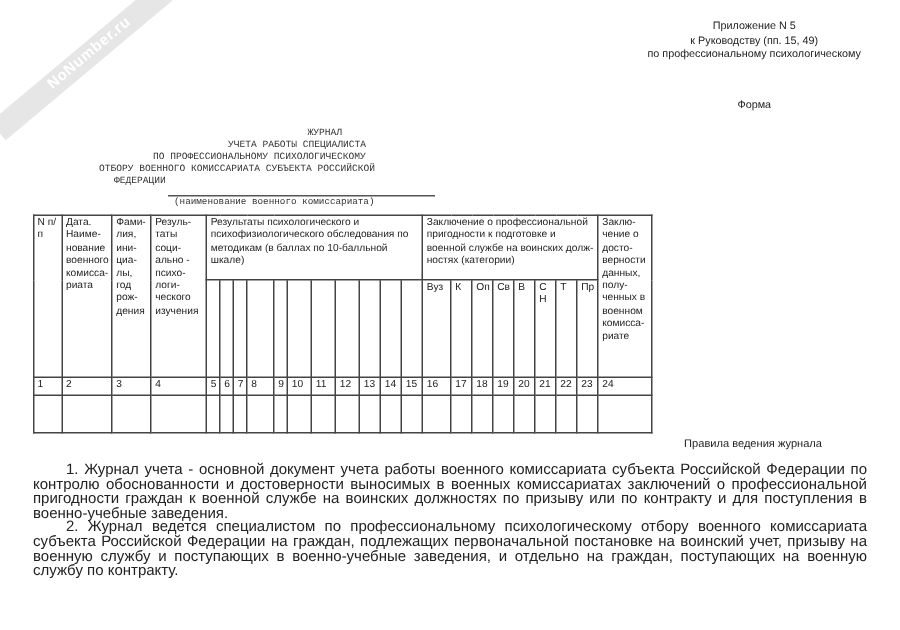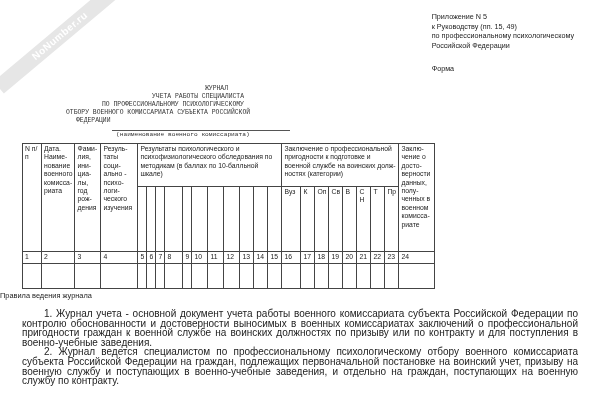--- a/index.html
+++ b/index.html
@@ -1,46 +1,45 @@
 <!DOCTYPE html>
 <html><head>
 <meta charset="utf-8">
 <style>
   html, body { margin: 0; padding: 0; background: #ffffff; }
   body { width: 600px; height: 420px; position: relative; overflow: hidden; font-family: "Liberation Sans", sans-serif; color: #222; }
   .watermark { position: absolute; left: -20px; top: 28px; width: 160px; height: 16px; background: #e6e6e6; color: #fff; font-weight: bold; font-size: 10px; line-height: 16px; text-align: center; transform: rotate(-40deg); letter-spacing: 0.5px; }
-  .appendix { position: absolute; right: 26px; top: 12px; text-align: left; font-size: 7.2px; line-height: 9.6px; }
-  .appendix .forma { margin-top: 14px; }
+  .appendix { position: absolute; right: 26px; top: 12px; text-align: center; font-size: 7.2px; line-height: 9.6px; }
+  .appendix .forma { margin-top: 24px; }
   .journal-title { position: absolute; left: 40px; top: 85px; width: 320px; font-family: "Liberation Mono", monospace; font-size: 6.4px; line-height: 8px; color: #333; }
   .journal-title .line { white-space: pre; }
   .jt1 { padding-left: 165px; }
   .jt2 { padding-left: 112px; }
   .jt3 { padding-left: 62px; }
   .jt4 { padding-left: 26px; }
   .jt5 { padding-left: 36px; }
   .commissariat-line { position: absolute; left: 112px; top: 130px; width: 178px; border-top: 1px solid #555; }
   .commissariat-caption { position: absolute; left: 116px; top: 131px; font-family: "Liberation Mono", monospace; font-size: 6.2px; color: #333; white-space: pre; }
   table.journal { position: absolute; left: 22px; top: 143px; border-collapse: collapse; font-size: 6.8px; line-height: 8.4px; }
   table.journal td { border: 1px solid #444; vertical-align: top; padding: 1px 2px; }
   .num-row td { height: 9px; }
   .blank-row td { height: 22px; }
-  .rules-title { position: absolute; left: 0; width: 508px; top: 291px; text-align: left; font-size: 7.4px; }
+  .rules-title { position: absolute; left: 0; width: 548px; top: 291px; text-align: right; font-size: 7.4px; }
   .rules { position: absolute; left: 22px; top: 309px; width: 556px; font-size: 10px; line-height: 9.6px; text-align: justify; }
   .rules p { margin: 0; text-indent: 22px; }
 </style>
 </head>
 <body>
 
 <div class="watermark">NoNumber.ru</div>
 
 <div class="appendix">
   <div>Приложение N 5</div>
   <div>к Руководству (пп. 15, 49)</div>
   <div>по профессиональному психологическому</div>
-  <div>Российской Федерации</div>
   <div class="forma">Форма</div>
 </div>
 
 <div class="journal-title">
   <div class="line jt1">ЖУРНАЛ</div>
   <div class="line jt2">УЧЕТА РАБОТЫ СПЕЦИАЛИСТА</div>
   <div class="line jt3">ПО ПРОФЕССИОНАЛЬНОМУ ПСИХОЛОГИЧЕСКОМУ</div>
   <div class="line jt4">ОТБОРУ ВОЕННОГО КОМИССАРИАТА СУБЪЕКТА РОССИЙСКОЙ</div>
   <div class="line jt5">ФЕДЕРАЦИИ</div>
 </div>

